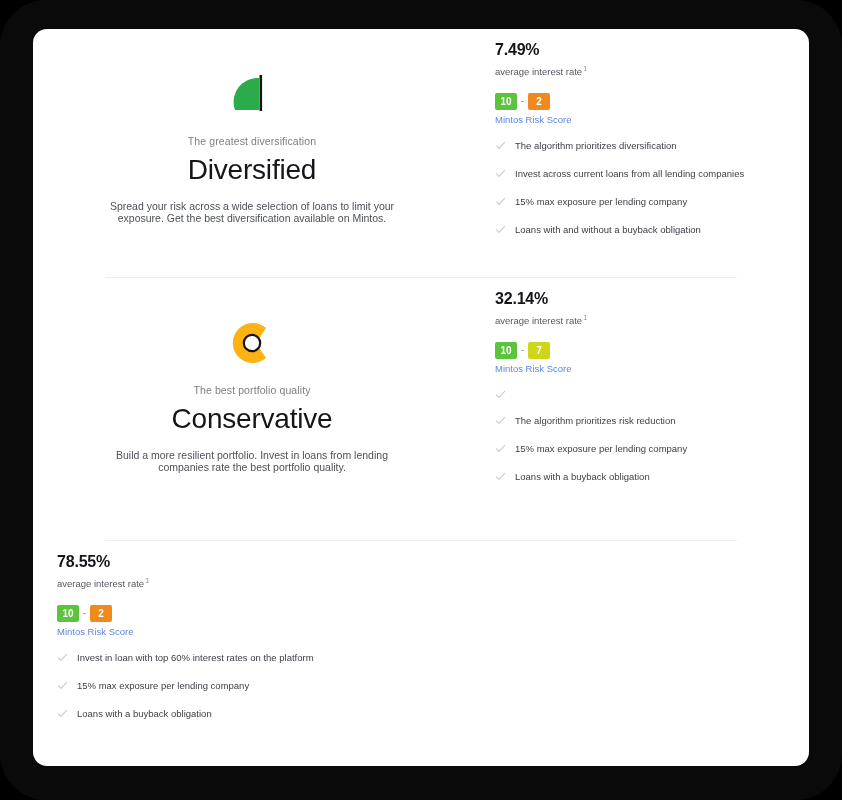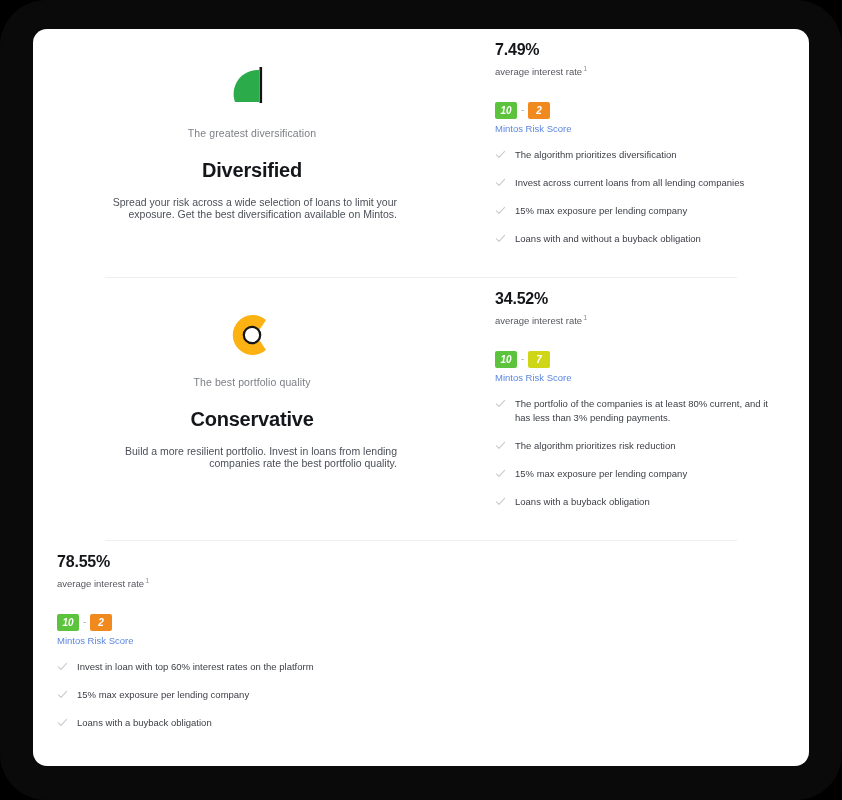--- a/index.html
+++ b/index.html
@@ -49,47 +49,47 @@
 
   .divider {
     height: 1px;
     background: #eceef0;
     margin: 0 72px;
   }
 
   
   .left-col {
     width: 438px;
-    padding-top: 20px;
+    padding-top: 28px;
     display: flex;
     flex-direction: column;
     align-items: center;
-    text-align: right;
+    text-align: center;
   }
 
   .icon-wrap {
     height: 74px;
     display: flex;
     align-items: center;
     justify-content: center;
   }
 
   .subtitle {
     font-size: 10.5px;
     color: #7c7f86;
     letter-spacing: .1px;
     margin-top: 4px;
   }
 
   .title {
-    font-size: 20px;
-    font-weight: bold;
+    font-size: 28px;
+    font-weight: normal;
     color: #14161a;
     letter-spacing: -.2px;
-    margin-top: 20px;
+    margin-top: 7px;
   }
 
   .description {
     font-size: 10.5px;
     line-height: 12px;
     color: #4c5058;
     margin-top: 14px;
     width: 290px;
   }
 
@@ -117,22 +117,21 @@
   .rate-label sup {
     font-size: 7px;
     color: #8b8e95;
     vertical-align: super;
     margin-left: 1px;
   }
 
   .score-row {
     display: flex;
     align-items: center;
-    margin-top: 25px;
-    font-style: italic;
+    margin-top: 16px;
   }
 
   .score-badge {
     min-width: 22px;
     height: 17px;
     padding: 0 5px;
     border-radius: 2px;
     font-size: 10px;
     font-weight: bold;
     color: #ffffff;
@@ -258,38 +257,37 @@
               <path d="M38 9 A20 20 0 1 0 38 39 L30 27 A6 6 0 1 1 30 21 Z" fill="#fbb212"></path>
               <circle cx="24" cy="24" r="8.2" fill="#ffffff" stroke="#151515" stroke-width="2.2"></circle>
             </svg>
           </div>
           <div class="subtitle">The best portfolio quality</div>
           <div class="title">Conservative</div>
           <div class="description">Build a more resilient portfolio. Invest in loans from lending companies rate the best portfolio quality.</div>
         </div>
 
         <div class="right-col">
-          <div class="rate">34.52%</div>
+          <div class="rate">32.14%</div>
           <div class="rate-label">
             <span>average interest rate</span><sup>1</sup>
           </div>
 
           <div class="score-row">
             <span class="score-badge" style="background-color: rgb(92, 195, 60);">10</span>
             <span class="score-dash">-</span>
             <span class="score-badge" style="background-color: rgb(207, 214, 24);">7</span>
           </div>
           <a class="score-link">Mintos Risk Score</a>
 
           <ul class="features">
             <li class="feature">
               <svg class="check-icon" viewBox="0 0 12 12">
                   <path d="M1.5 6.3 L4.4 9.2 L10.5 2.6" fill="none" stroke="#c5c8cd" stroke-width="1.1" stroke-linecap="round" stroke-linejoin="round"></path>
                 </svg>
-              <span class="feature-text">The portfolio of the companies is at least 80% current, and it has less than 3% pending payments.</span>
             </li>
             <li class="feature">
               <svg class="check-icon" viewBox="0 0 12 12">
                   <path d="M1.5 6.3 L4.4 9.2 L10.5 2.6" fill="none" stroke="#c5c8cd" stroke-width="1.1" stroke-linecap="round" stroke-linejoin="round"></path>
                 </svg>
               <span class="feature-text">The algorithm prioritizes risk reduction</span>
             </li>
             <li class="feature">
               <svg class="check-icon" viewBox="0 0 12 12">
                   <path d="M1.5 6.3 L4.4 9.2 L10.5 2.6" fill="none" stroke="#c5c8cd" stroke-width="1.1" stroke-linecap="round" stroke-linejoin="round"></path>

